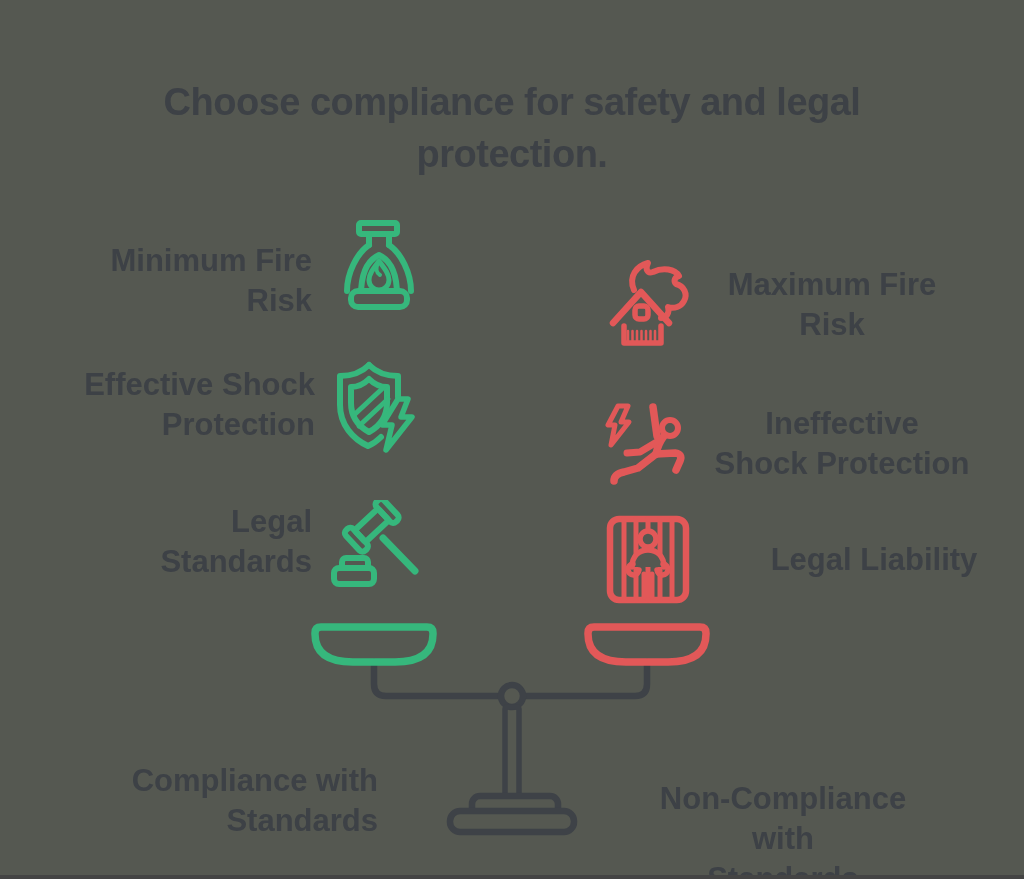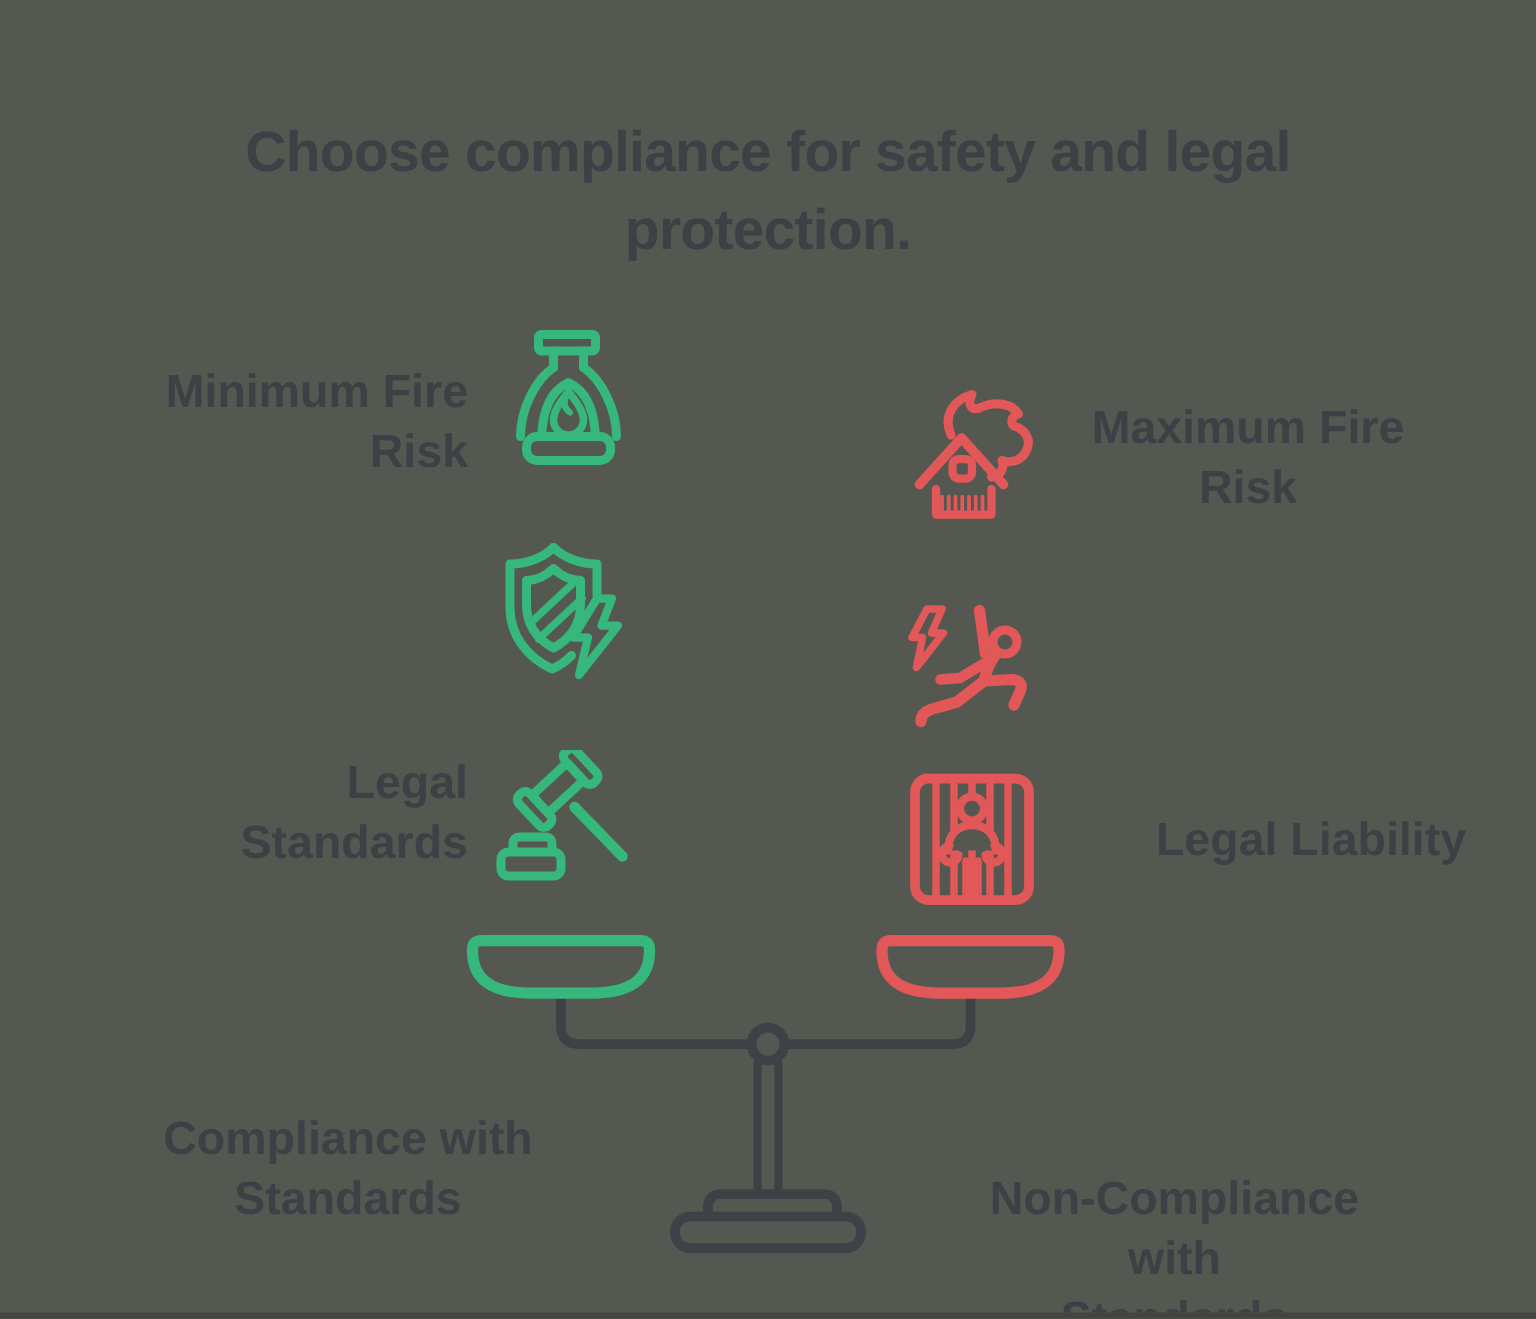--- a/index.html
+++ b/index.html
@@ -48,20 +48,22 @@
     <path class="g" stroke-width="6" d="M44,32 C32,40 22,60 22,78"></path>
     <path class="g" stroke-width="6" d="M64,32 C76,40 86,60 86,78"></path>
     <path class="g" stroke-width="6" d="M36,82 C36,62 41,48 54,42 C67,48 72,62 72,82"></path>
     <path class="g" stroke-width="5" d="M54,48 C48,56 44,61 44,67 A10,10 0 0 0 64,67 C64,61 60,56 54,48 Z"></path>
     <path class="g" stroke-width="4" d="M53,50 Q49,58 55,62"></path>
     <rect class="g fillbg" stroke-width="6" x="26" y="78" width="56" height="16" rx="7"></rect>
     <rect class="g" stroke-width="6" x="34" y="10" width="38" height="11" rx="2"></rect>
     <path class="g" stroke-width="6" d="M44,21 V32 M64,21 V32"></path>
   </svg>
 
+  <div class="abs label right-align" style="left:70px;top:365px;width:245px;">Effective Shock
+Protection</div>
   <svg class="abs" style="left:322px;top:355px;" width="100" height="100" viewBox="0 0 100 100">
     <path class="g" stroke-width="6" d="M47,10 C40,17 29,21 18,21 L18,50 C18,70 31,84 46,91 C51,89 55,86 59,82"></path>
     <path class="g" stroke-width="6" d="M47,10 C54,17 65,21 76,21 L76,42"></path>
     <path class="g" stroke-width="6" d="M47,24 C42,29 35,32 29,32 L29,48 C29,62 36,71 47,77 C58,71 65,62 65,48 L65,32 C59,32 52,29 47,24 Z"></path>
     <path class="g" stroke-width="5" d="M32,60 L62,32 M37,71 L66,44"></path>
     <path class="g" stroke-width="5.5" d="M76,44 L60,70 L70,70 L64,95 L90,62 L79,62 L86,44 Z"></path>
   </svg>
 
   <div class="abs label right-align" style="left:120px;top:502px;width:192px;">Legal
 Standards</div>
@@ -88,20 +90,22 @@
 
   <svg class="abs" style="left:600px;top:394px;" width="95" height="95" viewBox="0 0 95 95">
     <path class="r" stroke-width="5" d="M18,12 L8,31 L15,31 L11,51 L29,28 L21,28 L28,12 Z"></path>
     <circle class="r" stroke-width="6" cx="70" cy="34" r="8"></circle>
     <path class="r" stroke-width="7.5" d="M57,42 L53,13"></path>
     <path class="r" stroke-width="7.5" d="M64,42 Q58,50 56,60"></path>
     <path class="r" stroke-width="7" d="M60,46 L40,58 L27,59"></path>
     <path class="r" stroke-width="7.5" d="M56,60 L75,59 Q83,60 80,67 L76,76"></path>
     <path class="r" stroke-width="7.5" d="M56,60 L38,74 L24,78 Q14,80 14,87"></path>
   </svg>
+  <div class="abs label left-align" style="left:712px;top:404px;width:260px;">Ineffective
+Shock Protection</div>
 
   <svg class="abs" style="left:603px;top:512px;" width="100" height="100" viewBox="0 0 100 100">
     <rect class="r" stroke-width="6.5" x="7" y="7" width="76" height="81" rx="9"></rect>
     <path class="r" stroke-width="5" d="M21,7 V88 M33,7 V88 M45,7 V88 M57,7 V88 M69,7 V88"></path>
     <circle class="r fillbg" stroke-width="5.5" cx="45" cy="27" r="8"></circle>
     <path class="r fillbg" stroke-width="5.5" d="M29,55 C29,44 36,38 45,38 C54,38 61,44 61,55"></path>
     <path class="r" stroke-width="5.5" d="M30,52 a5.5,5.5 0 1 0 6,6 M60,52 a5.5,5.5 0 1 1 -6,6"></path>
     <path class="r" stroke-width="5" d="M41,62 V85 M49,62 V85"></path>
   </svg>
   <div class="abs label left-align" style="left:712px;top:540px;width:260px;margin-left:32px;">Legal Liability</div>
@@ -110,18 +114,18 @@
     <path class="d" stroke-width="6.5" d="M74,56 V78 Q74,90 86,90 L201,90"></path>
     <path class="d" stroke-width="6.5" d="M347,56 V78 Q347,90 335,90 L223,90"></path>
     <circle class="d fillbg" stroke-width="6.5" cx="212" cy="90" r="11"></circle>
     <rect class="d" stroke-width="5.5" x="205" y="101" width="14" height="92" rx="2"></rect>
     <rect class="d fillbg" stroke-width="6.5" x="172" y="190" width="86" height="22" rx="8"></rect>
     <rect class="d fillbg" stroke-width="6.5" x="150" y="205" width="124" height="21" rx="10"></rect>
     <path class="g" stroke-width="7.5" d="M21,21 h106 q6,0 6,6 v1 q0,28 -38,28 h-42 q-38,0 -38,-28 v-1 q0,-6 6,-6 z"></path>
     <path class="r" stroke-width="7.5" transform="translate(273,0)" d="M21,21 h106 q6,0 6,6 v1 q0,28 -38,28 h-42 q-38,0 -38,-28 v-1 q0,-6 6,-6 z"></path>
   </svg>
 
-  <div class="abs label center-align" style="left:86px;top:739px;width:292px;">Compliance with
+  <div class="abs label center-align" style="left:86px;top:761px;width:292px;text-align:right;">Compliance with
 Standards</div>
   <div class="abs label center-align" style="left:627px;top:747px;width:312px;margin-top:32px;">Non-Compliance with
 Standards</div>
 
 </div>
 
 </body></html>

